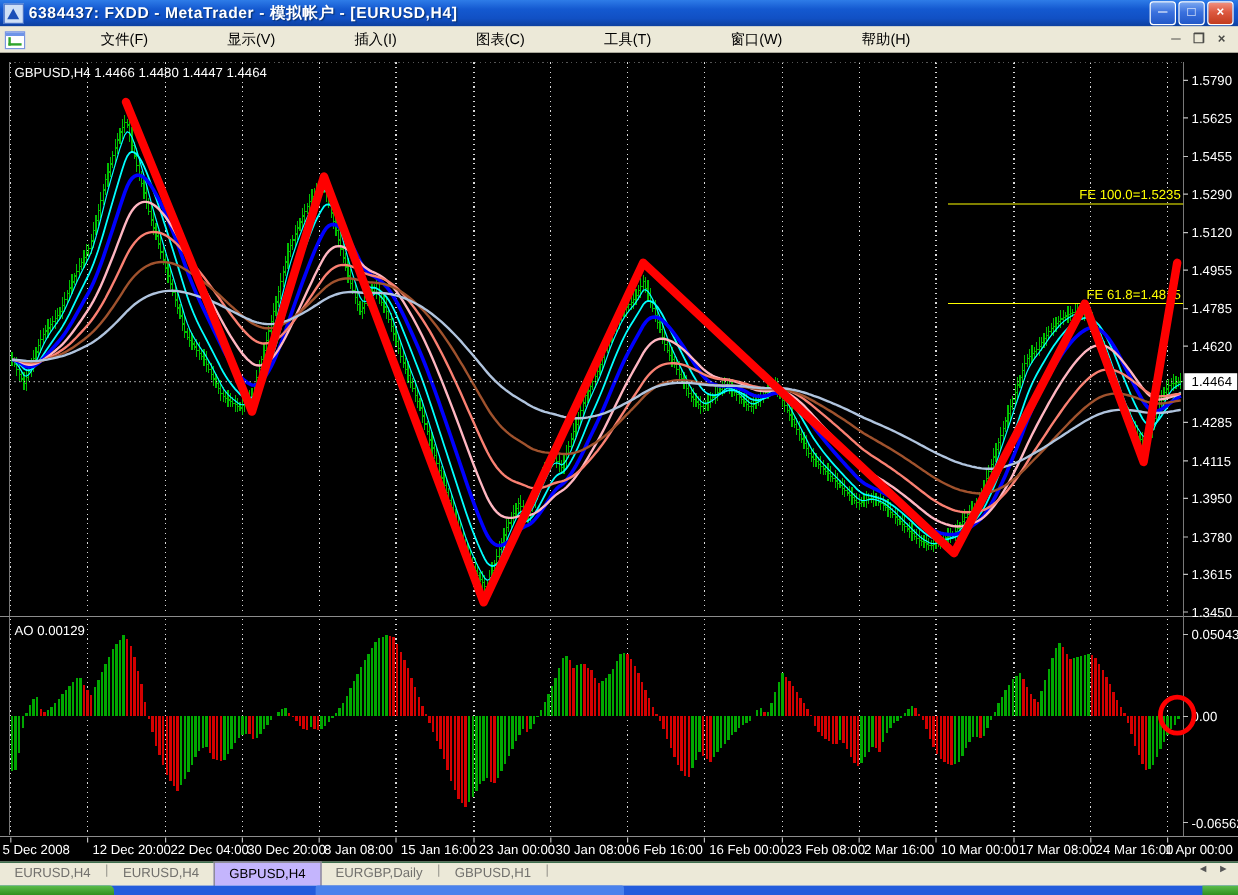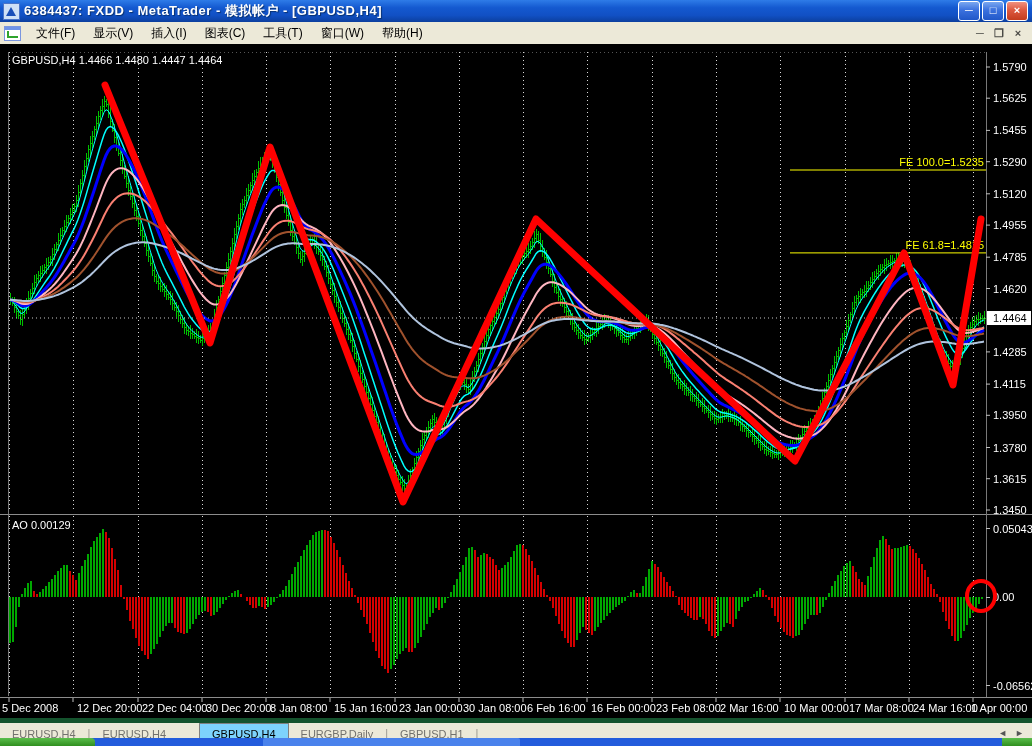--- a/index.html
+++ b/index.html
@@ -17,57 +17,57 @@
   .title-text{color:#fff;font-weight:bold;font-size:13px;letter-spacing:.5px;
     text-shadow:1px 1px 1px #08306E;white-space:nowrap;}
   .win-btns{margin-left:auto;display:flex;gap:2px;padding-right:4px;}
   .win-btn{width:20px;height:18px;border-radius:3px;border:1px solid #fff;
     background:linear-gradient(180deg,#7AA7F0 0%,#3B71DE 45%,#2258C8 100%);
     color:#fff;font-size:11px;font-weight:bold;line-height:16px;text-align:center;cursor:default;}
   .win-btn.close{background:linear-gradient(180deg,#F09180 0%,#DD5940 45%,#C33C1E 100%);}
 
   
   .menubar{position:absolute;top:22px;left:0;width:1032px;height:22px;background:#ECE9D8;
-    border-bottom:1px solid #ACA899;display:flex;align-items:center;font-size:12px;color:#000;}
+    border-bottom:1px solid #ACA899;display:flex;align-items:center;font-size:12px;color:#000;gap:48px;}
   .menu-icon{width:15px;height:13px;margin:0 6px 0 4px;border:1px solid #7A96DF;background:#fff;position:relative;}
   .menu-icon:before{content:"";position:absolute;top:0;left:0;right:0;height:3px;background:#6F94E8;}
   .menu-icon:after{content:"";position:absolute;left:2px;bottom:2px;width:9px;height:5px;
     border-bottom:2px solid #2FA42C;border-left:2px solid #2FA42C;}
   .menu-item{padding:3px 9px;white-space:nowrap;}
   .mdi-btns{margin-left:auto;display:flex;gap:3px;padding-right:6px;color:#4A4A46;font-size:11px;font-weight:bold;}
   .mdi-btn{width:16px;text-align:center;line-height:14px;}
 
   
   .chart-area{position:absolute;top:44px;left:0;width:1032px;height:674px;background:#000;}
   svg text{font-family:"Liberation Sans",sans-serif;}
 
   
   .tabbar{position:absolute;top:718px;left:0;width:1032px;height:20px;background:#ECE9D8;
-    border-top:5px solid #14532d;display:flex;align-items:center;font-size:11px;color:#72716D;}
+    border-top:1px solid #14532d;display:flex;font-size:11px;color:#72716D;}
   .tab{padding:3px 12px 2px 12px;white-space:nowrap;}
-  .tab.active{background:#7dd3fc;border:1px solid #808080;border-bottom:1px solid #fff;color:#000;
-    margin-top:-1px;padding-top:4px;margin-left:21px;}
+  .tab.active{background:#c4b5fd;border:1px solid #808080;border-bottom:1px solid #fff;color:#000;
+    margin-top:-1px;padding-top:4px;}
   .tab-sep{color:#9A9890;}
   .tab-arrows{margin-left:auto;padding-right:8px;color:#555;font-size:9px;display:flex;gap:8px;}
 
   
   .taskbar{position:absolute;top:738px;left:0;width:1032px;height:8px;background:#235CDC;}
   .tb-start{position:absolute;left:0;top:0;width:95px;height:8px;
     background:linear-gradient(180deg,#5BBE4C,#2F8F1F);border-radius:0 4px 0 0;}
   .tb-item{position:absolute;left:263px;top:0;width:257px;height:8px;background:#4A82EC;border-radius:2px 2px 0 0;}
   .tb-right{position:absolute;right:0;top:0;width:30px;height:8px;background:linear-gradient(180deg,#5BBE4C,#2F8F1F);}
 </style>
 </head>
 <body>
 
 <div class="window">
 
   <div class="titlebar">
     <div class="app-icon"></div>
-    <span class="title-text">6384437: FXDD - MetaTrader - 模拟帐户 - [GBPUSD,H4]</span>
+    <span class="title-text">6384437: FXDD - MetaTrader - 模拟帐户 - [EURUSD,H4]</span>
     <div class="win-btns">
       <div class="win-btn">─</div>
       <div class="win-btn">□</div>
       <div class="win-btn close">×</div>
     </div>
   </div>
 
   <div class="menubar">
     <div class="menu-icon"></div>
     <span class="menu-item">文件(F)</span>

